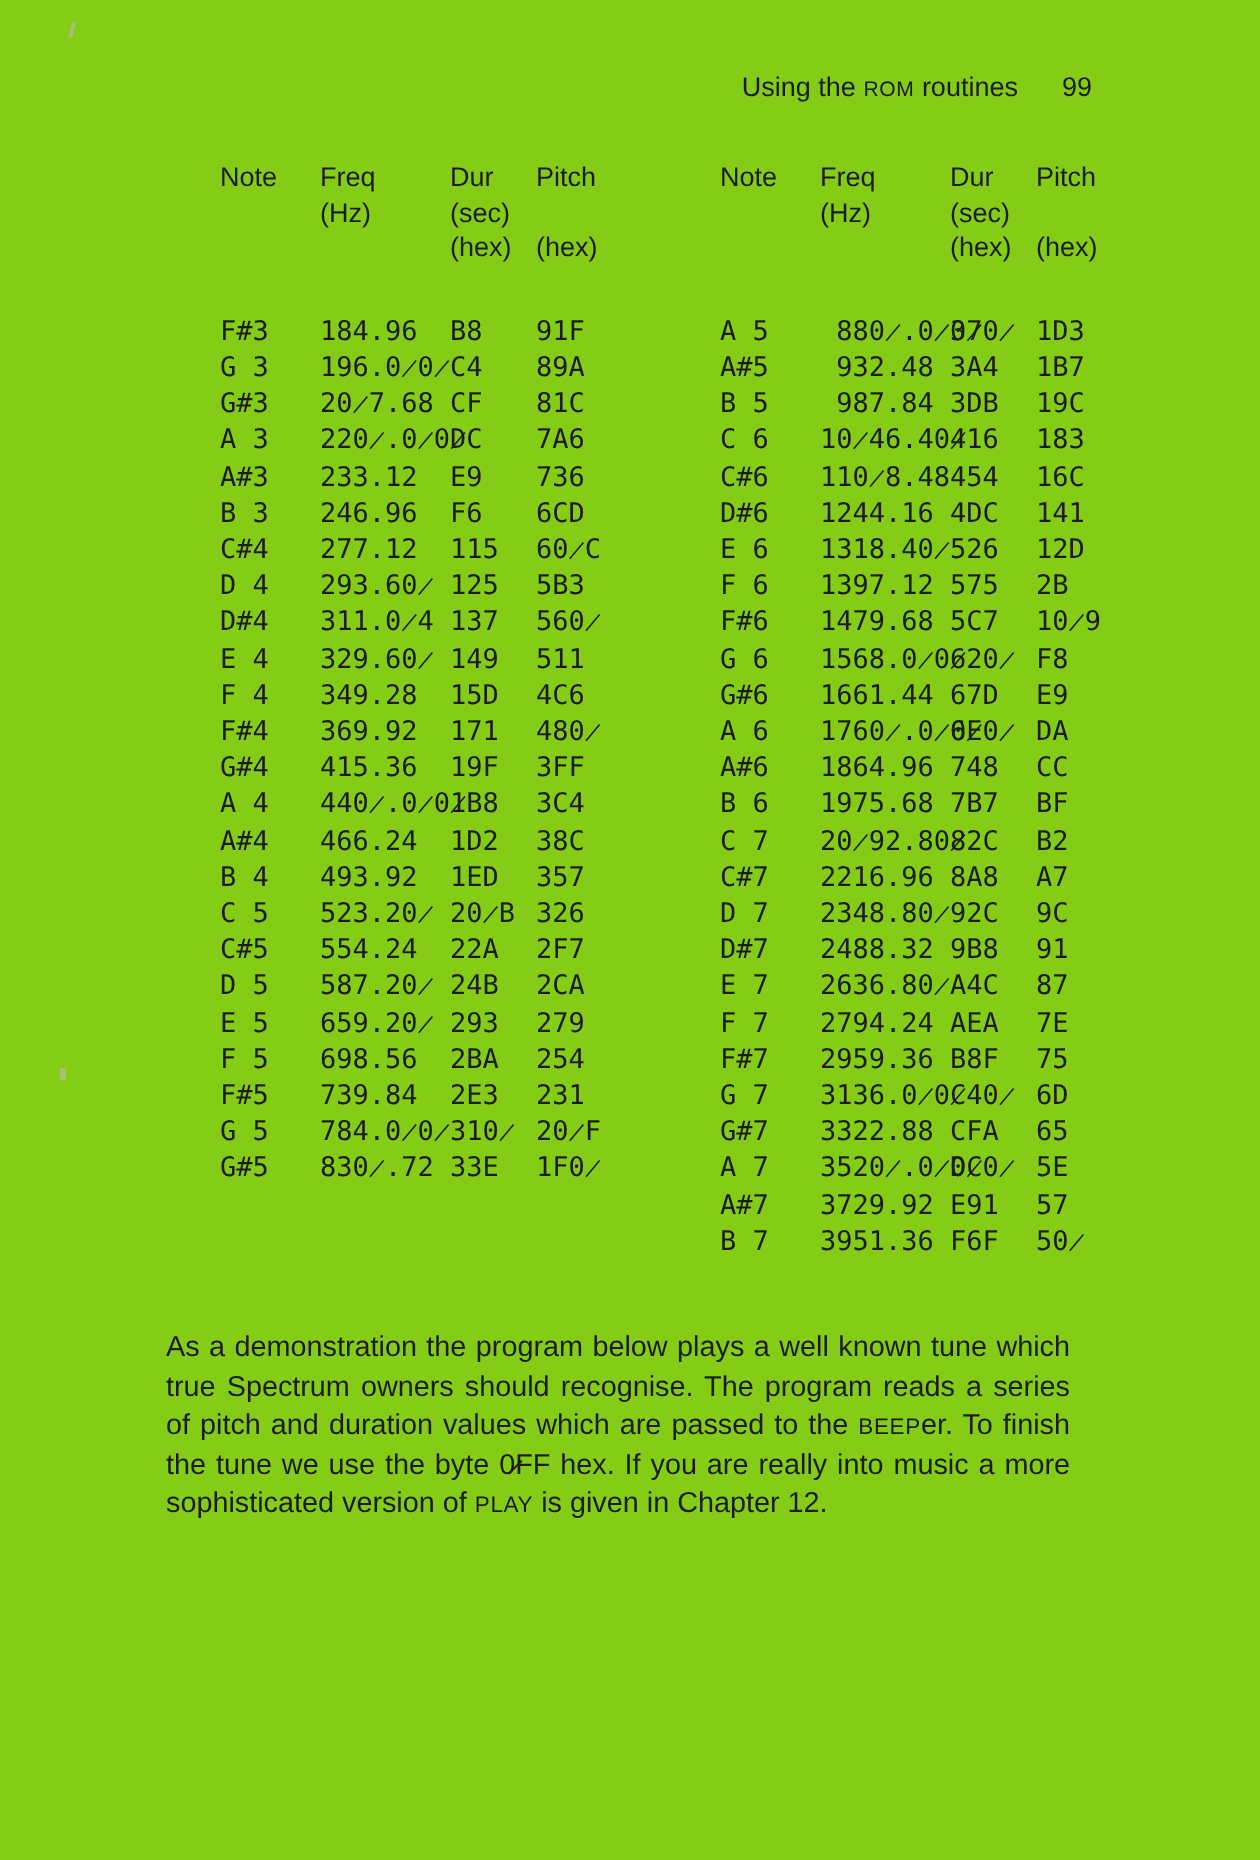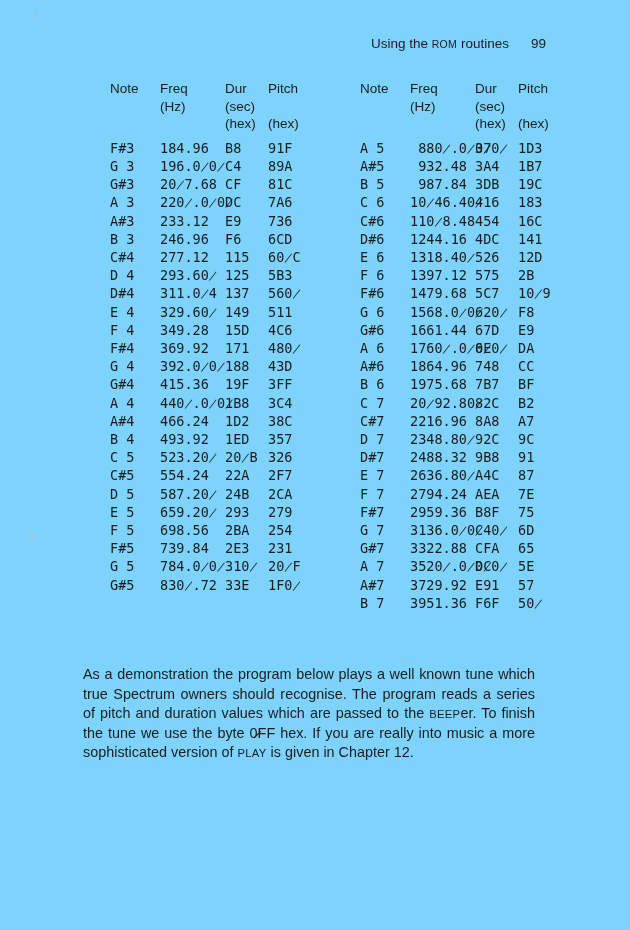--- a/index.html
+++ b/index.html
@@ -1,33 +1,33 @@
 <!DOCTYPE html>
 <html><head>
 <meta charset="utf-8">
 <style>
   html,body{margin:0;padding:0;background:#e8e8e8;}
   .page{
-    position:relative;width:630px;height:930px;background:#7dd3fc;
+    position:relative;width:630px;height:930px;background:#84cc16;
     font-family:"Liberation Sans",sans-serif;color:#1c1c1c;overflow:hidden;
   }
   
   .running-head{position:absolute;top:36px;right:84px;font-size:13.5px;white-space:nowrap;}
   .running-head .pageno{margin-left:22px;}
   .sc{font-size:0.78em;letter-spacing:0.03em;}
   
   .tbl{position:absolute;top:80px;width:210px;}
   .tbl-left{left:110px;}
   .tbl-right{left:360px;}
   .trow{display:grid;grid-template-columns:50px 65px 43px 42px;line-height:18.2px;}
   .tcell{
     white-space:pre;font-family:"DejaVu Sans Mono",monospace;
     font-size:13.5px;text-align:left;
   }
-  .thead{margin-bottom:6px;}
+  .thead{margin-bottom:24px;}
   .thead .trow{line-height:17.6px;}
   .thead .tcell{font-family:"Liberation Sans",sans-serif;font-size:13.5px;}
   
   .para{
     position:absolute;top:651px;left:83px;width:452px;
     font-size:14.4px;line-height:19.2px;text-align:justify;
   }
   
   .speck{position:absolute;background:#b9b9b9;opacity:0.6;}
   .speck-1{left:35px;top:11px;width:2px;height:8px;transform:rotate(14deg);}
@@ -133,26 +133,20 @@
           <span class="tcell">15D</span>
           <span class="tcell">4C6</span>
         </div>
         <div class="trow">
           <span class="tcell">F#4</span>
           <span class="tcell">369.92</span>
           <span class="tcell">171</span>
           <span class="tcell">480̷</span>
         </div>
         <div class="trow">
-          <span class="tcell">G 4</span>
-          <span class="tcell">392.0̷0̷</span>
-          <span class="tcell">188</span>
-          <span class="tcell">43D</span>
-        </div>
-        <div class="trow">
           <span class="tcell">G#4</span>
           <span class="tcell">415.36</span>
           <span class="tcell">19F</span>
           <span class="tcell">3FF</span>
         </div>
         <div class="trow">
           <span class="tcell">A 4</span>
           <span class="tcell">440̷.0̷0̷</span>
           <span class="tcell">1B8</span>
           <span class="tcell">3C4</span>

